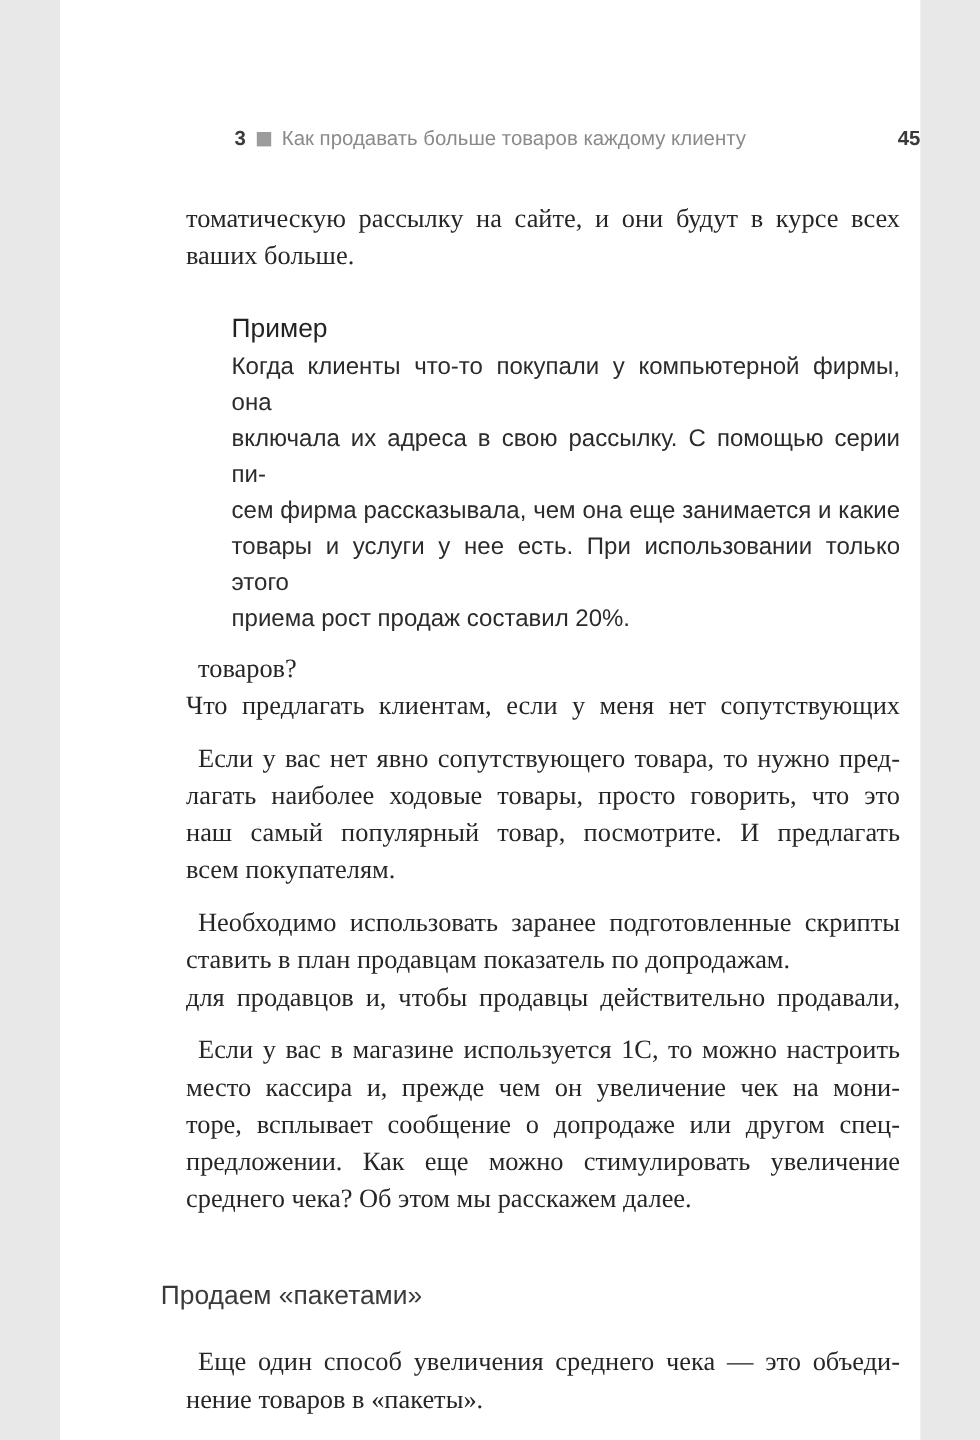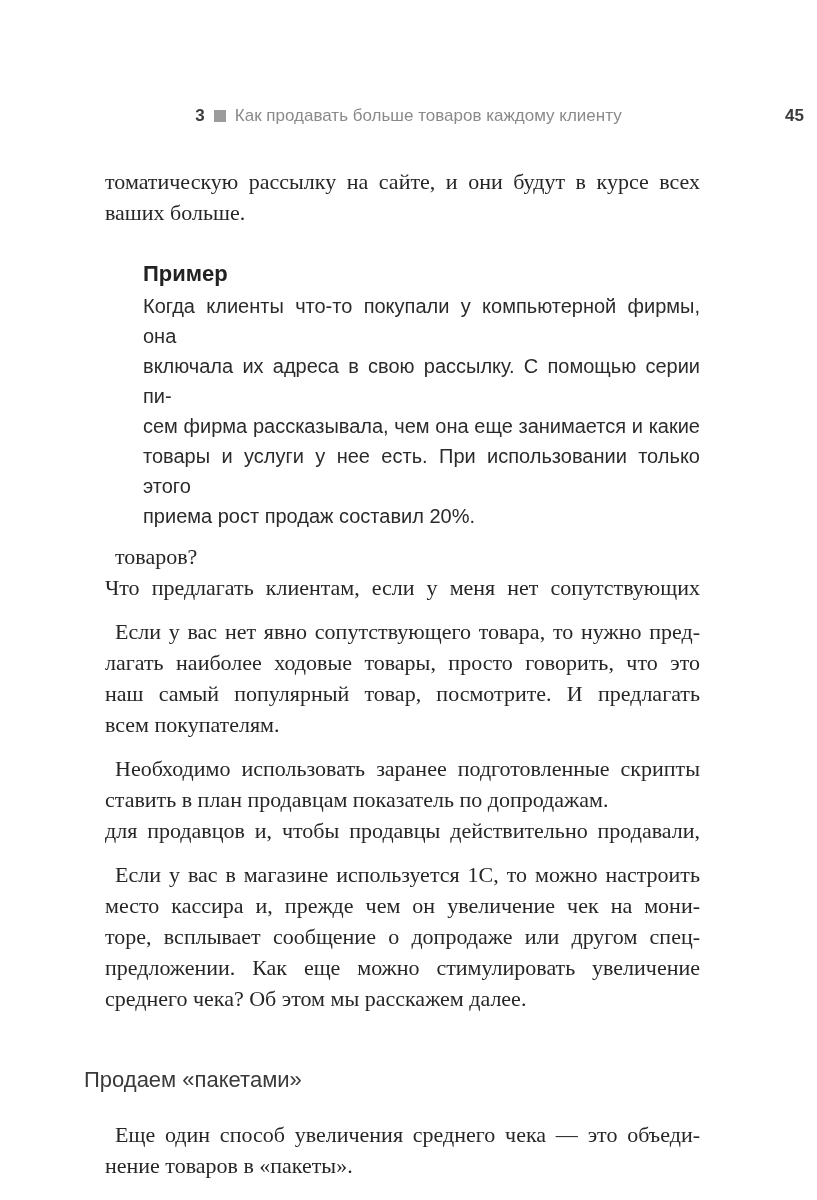--- a/index.html
+++ b/index.html
@@ -1,18 +1,18 @@
 <!DOCTYPE html>
 <html lang="ru"><head>
 <meta charset="utf-8">
 <style>
   html, body { margin: 0; padding: 0; background: #e8e8e8; }
   .page {
     position: relative;
-    width: 817px;
+    width: 717px;
     height: 1200px;
     margin: 0 auto;
     background: #ffffff;
     overflow: hidden;
     box-sizing: border-box;
   }
   .column {
     position: relative;
     margin-left: 105px;
     width: 595px;
@@ -40,21 +40,21 @@
   .hdr-square {
     display: inline-block;
     width: 12px;
     height: 12px;
     background: #9c9c9c;
     margin-right: 9px;
     vertical-align: -1px;
   }
   .hdr-page {
     position: absolute;
-    right: 13px;
+    right: 0;
     top: 0;
     font-weight: bold;
     color: #3b3b3b;
   }
 
   
   .para {
     font-family: "Liberation Serif", serif;
     font-size: 22px;
     line-height: 31px;
@@ -72,21 +72,21 @@
   
   .example {
     margin-top: 32px;
     margin-left: 38px;
     font-family: "Liberation Sans", sans-serif;
   }
   .example-heading {
     margin: 0 0 3px 0;
     font-size: 22px;
     line-height: 28px;
-    font-weight: bold;
+    font-weight: normal;
     color: #222222;
   }
   .example-body {
     font-size: 20px;
     line-height: 30px;
     color: #2b2b2b;
   }
 
   
   .section-heading {

